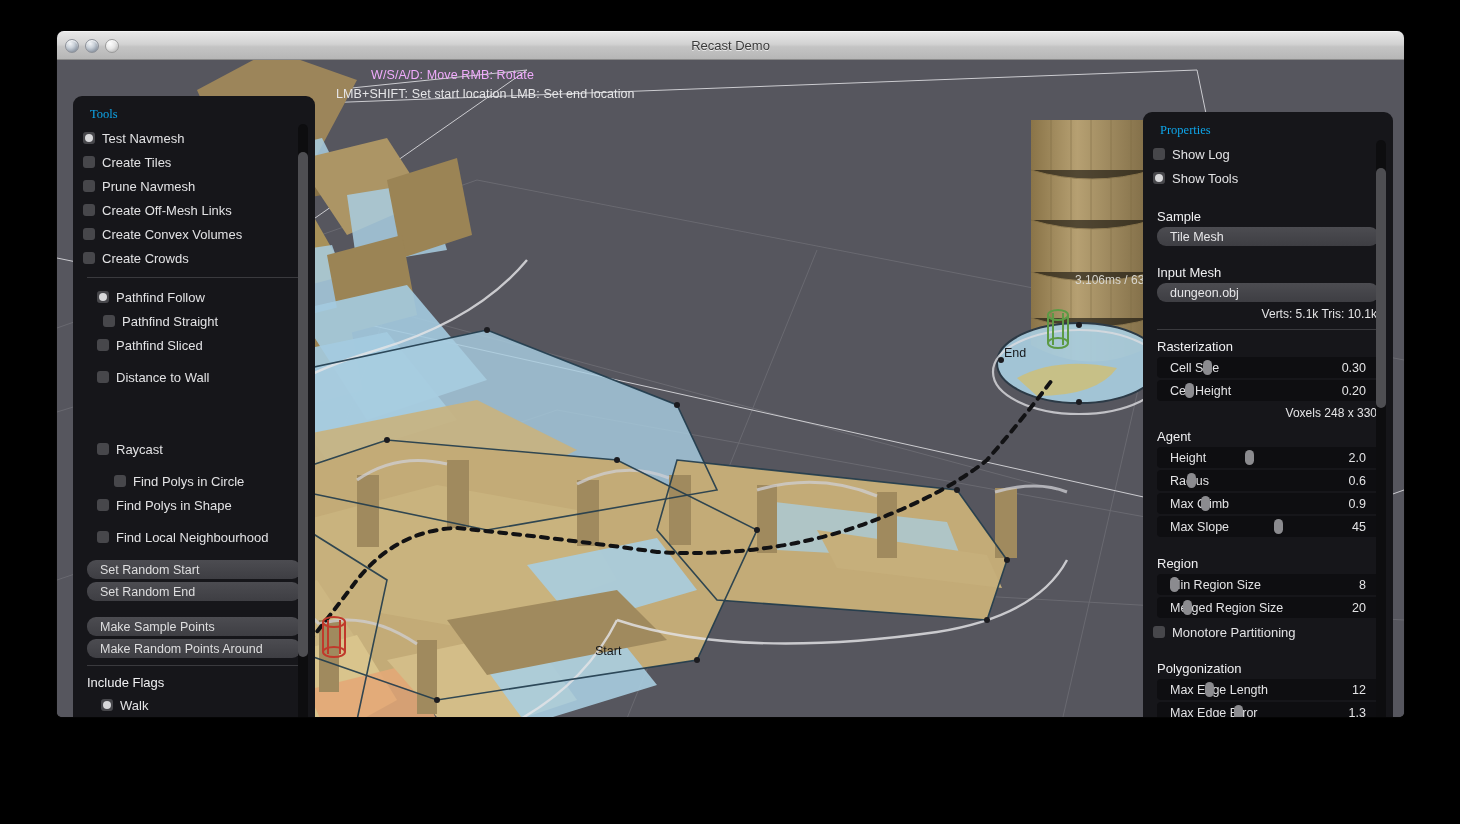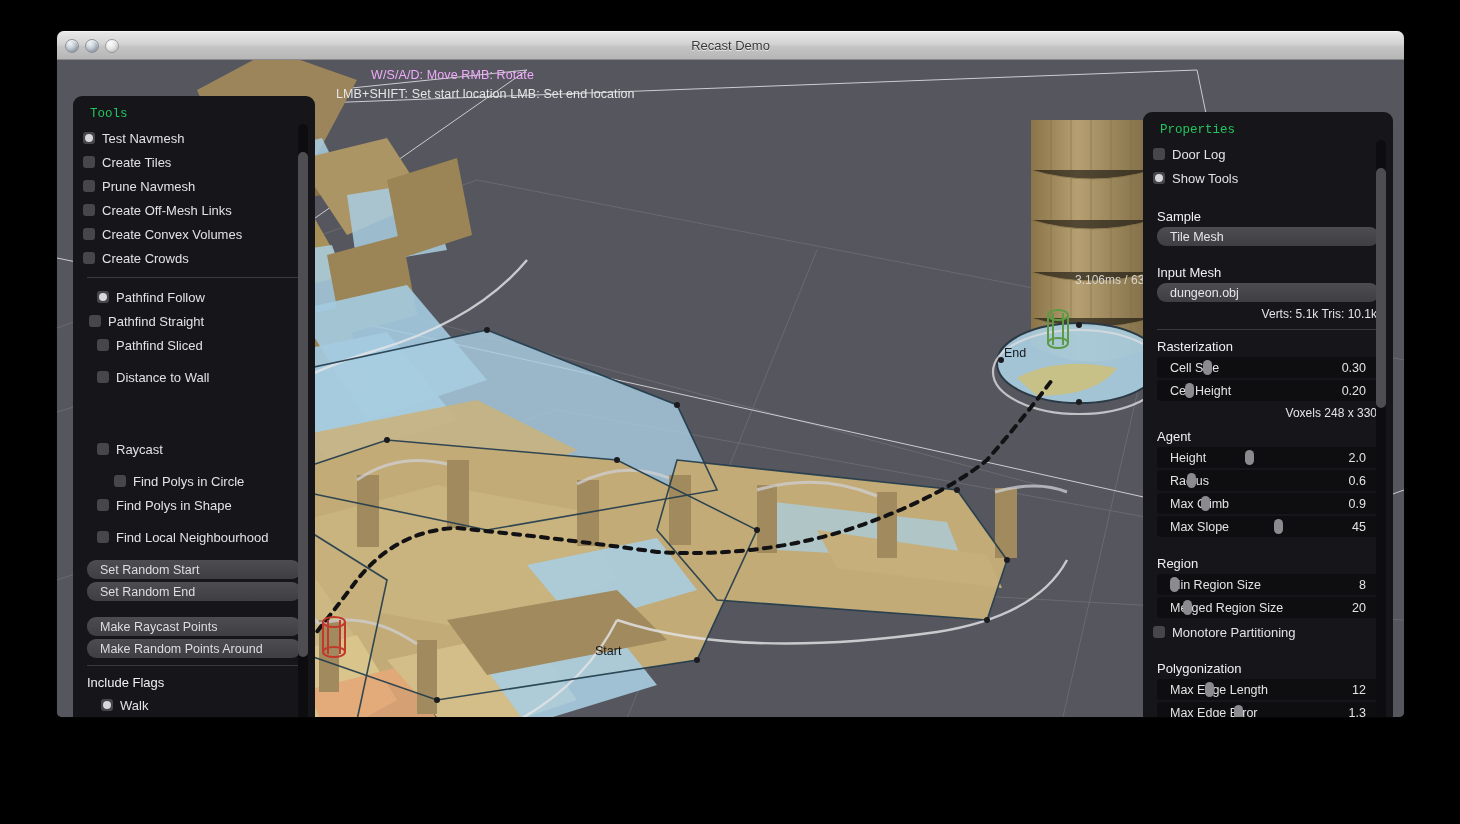--- a/index.html
+++ b/index.html
@@ -81,22 +81,22 @@
   .panel {
     position: absolute;
     background: #16161a;
     border-radius: 9px;
     overflow: hidden;
   }
   #tools-panel { left: 16px; top: 36px; width: 242px; height: 673px; }
   #props-panel { left: 1086px; top: 52px; width: 250px; height: 673px; }
   .panel-title {
     position: absolute; top: 11px; left: 17px;
-    font-family: Liberation Mono, monospace;
-    font-size: 12.5px; color: #22c55e; text-align: center;
+    font-family: Liberation Serif, serif;
+    font-size: 12.5px; color: #0ea5e9; text-align: center;
   }
   .panel-body {
     position: absolute; left: 0; right: 0; top: 30px; bottom: 0;
     overflow: hidden;
   }
   .scroll-track {
     position: absolute; right: 7px; top: 28px; bottom: 12px;
     width: 10px; border-radius: 5px;
     background: #0d0d0f;
   }
@@ -408,21 +408,21 @@
             </div>
             <div class="chk-row" style="padding-left: 10px;">
               <div class="chk"></div>
               <span>Create Crowds</span>
             </div>
             <div class="divider"></div>
             <div class="chk-row" style="padding-left: 24px;">
               <div class="chk on"></div>
               <span>Pathfind Follow</span>
             </div>
-            <div class="chk-row" style="padding-left: 16px;">
+            <div class="chk-row" style="padding-left: 30px;">
               <div class="chk"></div>
               <span>Pathfind Straight</span>
             </div>
             <div class="chk-row" style="padding-left: 24px;">
               <div class="chk"></div>
               <span>Pathfind Sliced</span>
             </div>
             <div style="height: 8px;"></div>
             <div class="chk-row" style="padding-left: 24px;">
               <div class="chk"></div>
@@ -449,21 +449,21 @@
             </div>
             <div style="height: 8px;"></div>
             <div class="btn">
               <span>Set Random Start</span>
             </div>
             <div class="btn">
               <span>Set Random End</span>
             </div>
             <div style="height: 10px;"></div>
             <div class="btn">
-              <span>Make Raycast Points</span>
+              <span>Make Sample Points</span>
             </div>
             <div class="btn">
               <span>Make Random Points Around</span>
             </div>
             <div class="divider"></div>
             <div class="group-head">Include Flags</div>
             <div class="chk-row" style="padding-left: 28px;">
               <div class="chk on"></div>
               <span>Walk</span>
             </div>
@@ -481,21 +481,21 @@
         <div class="scroll-thumb" id="tools-thumb" style="top:28px;height:505px;"></div>
       </div>
     </div>
 
     <div class="panel" id="props-panel">
       <div class="panel-title">Properties</div>
       <div class="panel-body">
         <div id="props-content">
             <div class="chk-row" style="padding-left: 10px;">
               <div class="chk"></div>
-              <span>Door Log</span>
+              <span>Show Log</span>
             </div>
             <div class="chk-row" style="padding-left: 10px;">
               <div class="chk on"></div>
               <span>Show Tools</span>
             </div>
             <div style="height: 10px;"></div>
             <div class="group-head">Sample</div>
             <div class="value-field">
               <span>Tile Mesh</span>
             </div>

